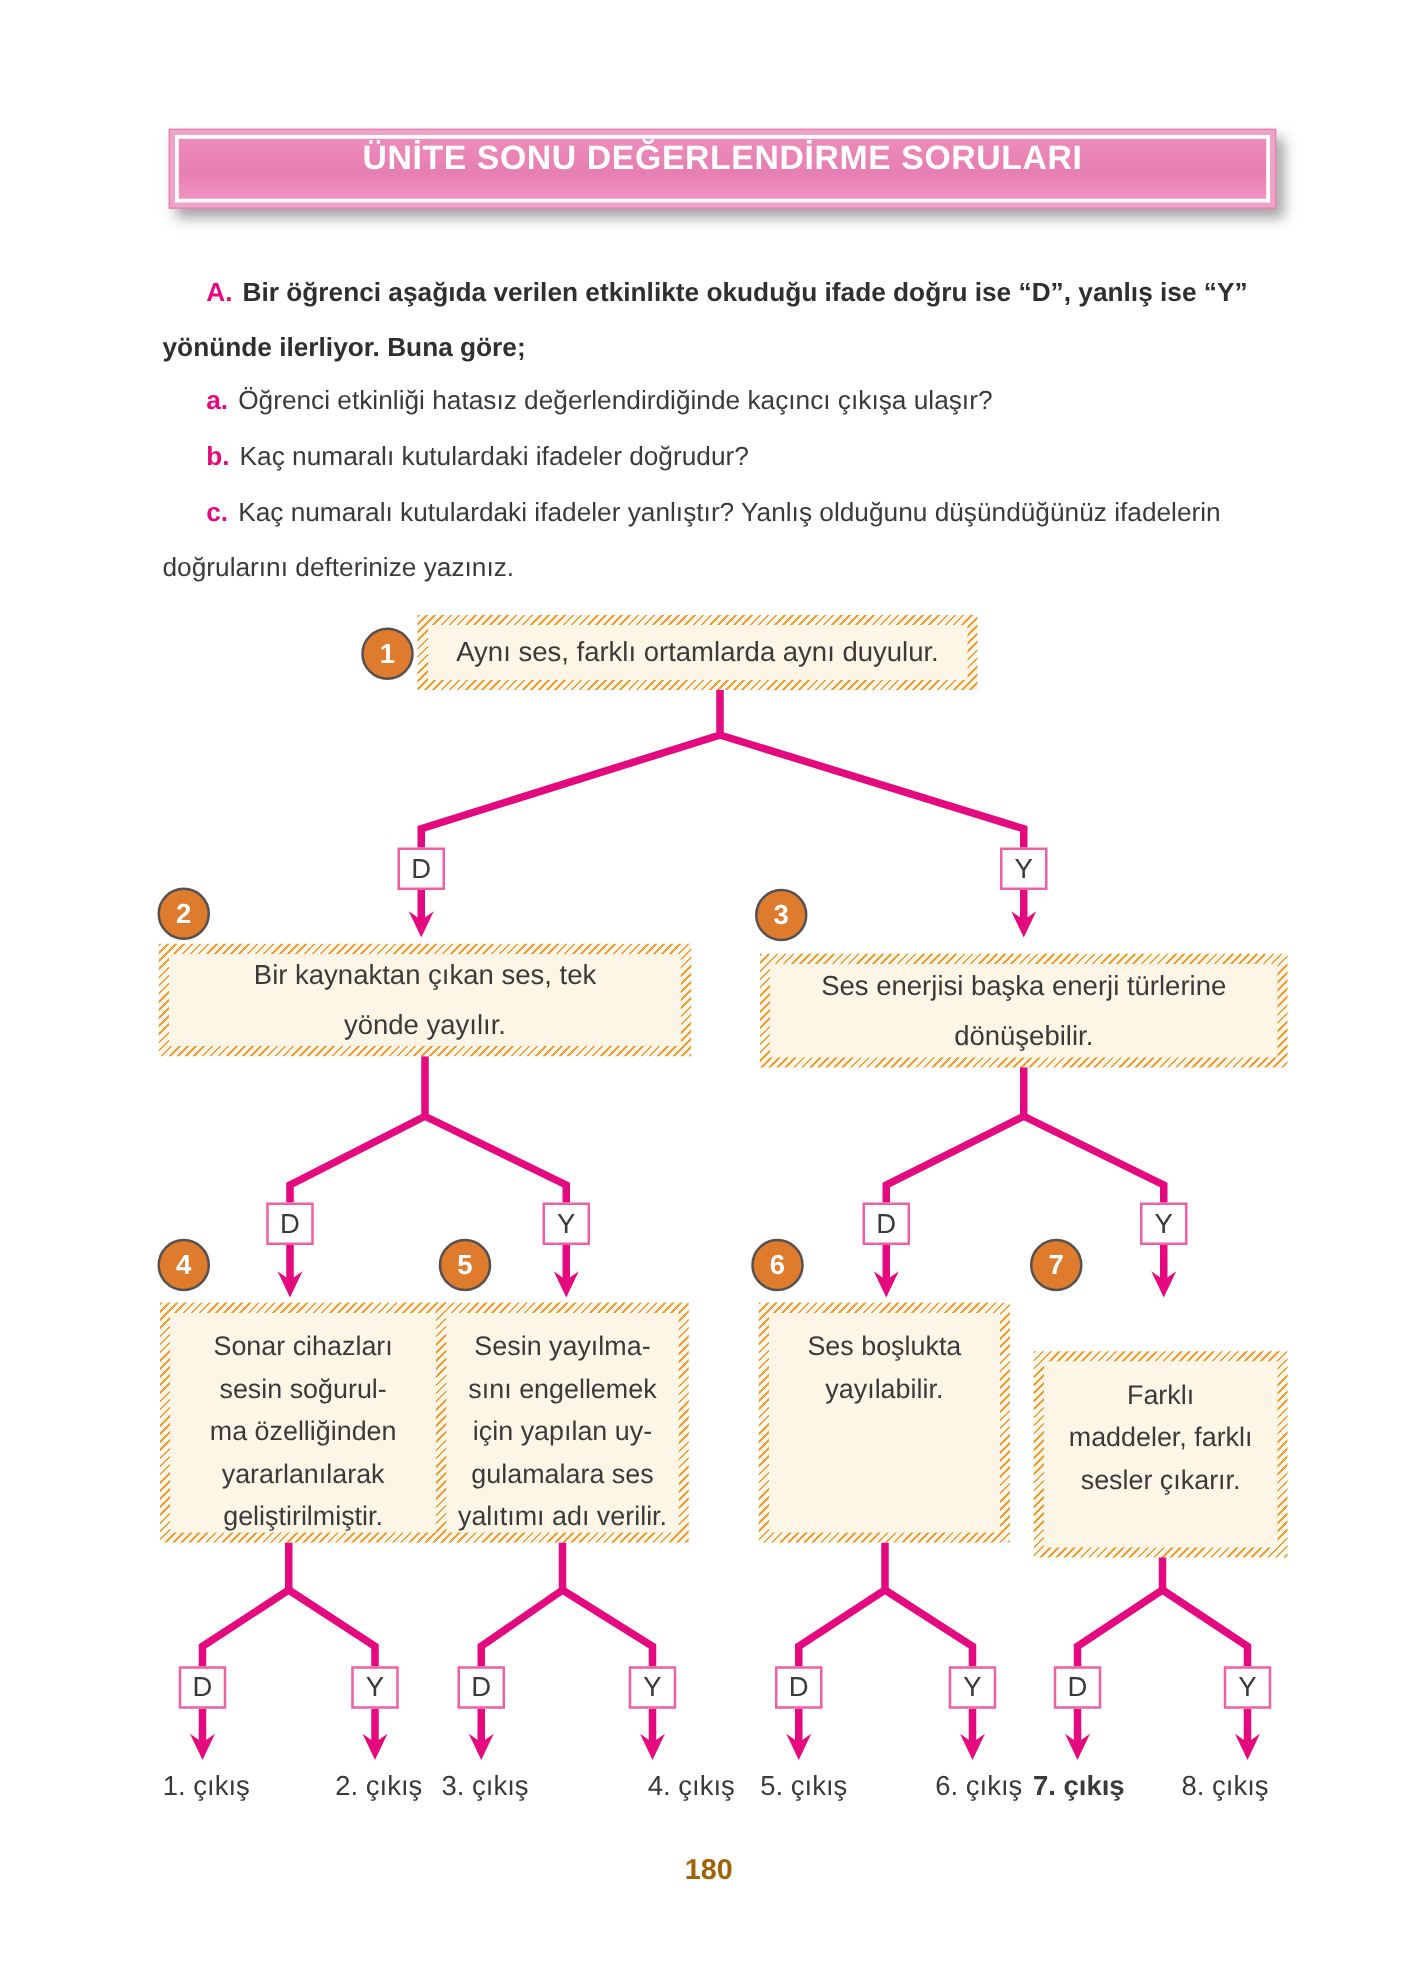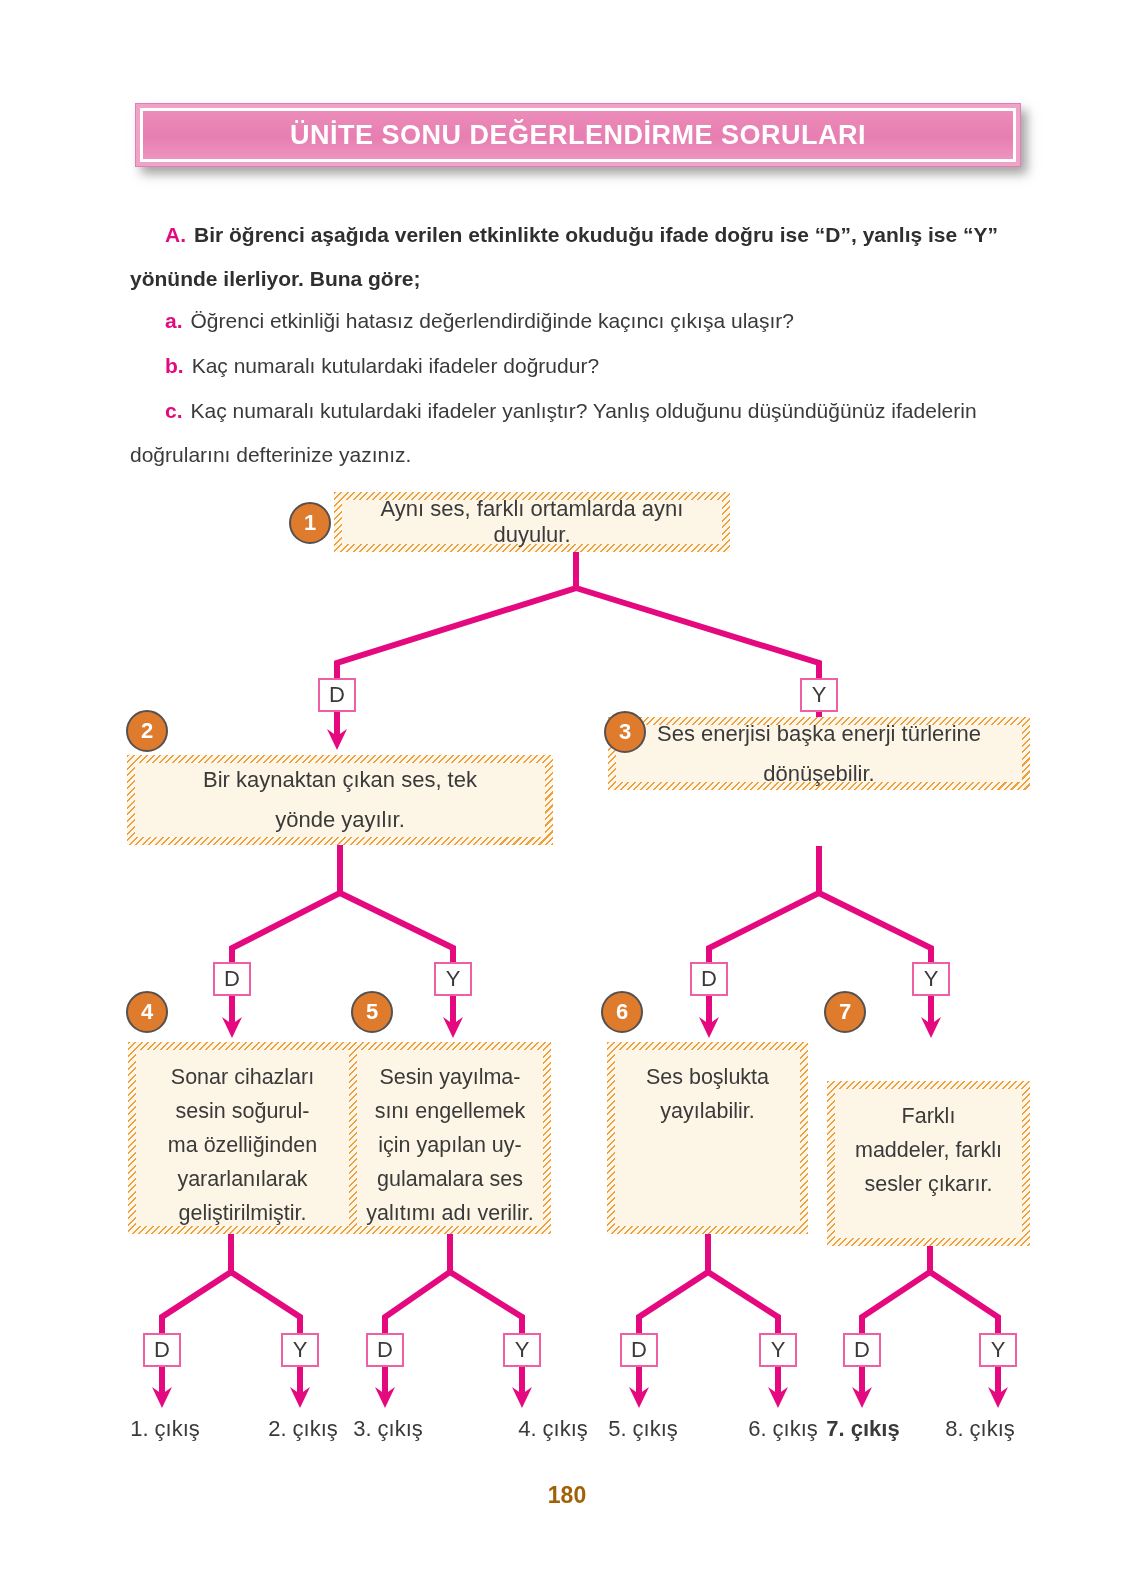--- a/index.html
+++ b/index.html
@@ -4,21 +4,21 @@
 <style>
   html,body{margin:0;padding:0;background:#ffffff;}
   .page{position:relative;width:1134px;height:1588px;background:#ffffff;overflow:hidden;
         font-family:"Liberation Sans",sans-serif;color:#3a3a3a;}
   
   .banner{position:absolute;left:135px;top:103px;width:884px;height:62px;
           background:#f0a3c8;border:1px solid #e27fb0;
           box-shadow:6px 7px 10px rgba(90,90,90,0.55);}
   .banner-frame{position:absolute;inset:4px;border:3px solid #ffffff;
           background:linear-gradient(180deg,#ec8cba 0%,#e77eb1 55%,#ee94c0 100%);
-          display:flex;align-items:center;justify-content:center;}
+          display:flex;align-items:flex-start;justify-content:center;}
   .banner-title{color:#ffffff;font-weight:bold;font-size:27px;letter-spacing:.5px;}
   
   .para{position:absolute;left:130px;width:884px;font-size:21px;line-height:44px;
         text-indent:35px;text-align:justify;}
   .para .ptext{white-space:pre-line;}
   .intro{top:192px;font-weight:bold;color:#2f2f2f;}
   .item-a{top:278px;}
   .item-b{top:323px;}
   .item-c{top:368px;}
   .plabel{color:#e5097f;font-weight:bold;padding-right:8px;}
@@ -106,28 +106,28 @@
       <polygon points="290,1387 300,1394 310,1387 300,1408"></polygon>
       <polygon points="375,1387 385,1394 395,1387 385,1408"></polygon>
       <polygon points="512,1387 522,1394 532,1387 522,1408"></polygon>
       <polygon points="629,1387 639,1394 649,1387 639,1408"></polygon>
       <polygon points="768,1387 778,1394 788,1387 778,1408"></polygon>
       <polygon points="852,1387 862,1394 872,1387 862,1408"></polygon>
       <polygon points="988,1387 998,1394 1008,1387 998,1408"></polygon>
     </g>
   </svg>
 
-  <div class="hbox one-line" style="left:334px;top:492px;width:396px;height:60px;">
+  <div class="hbox one-line" style="left:334px;top:492px;width:448px;height:60px;">
     <span class="btext">Aynı ses, farklı ortamlarda aynı duyulur.</span>
   </div>
   <div class="hbox two-line" style="left:127px;top:755px;width:426px;height:90px;">
     <span class="btext">Bir kaynaktan çıkan ses, tek
 yönde yayılır.</span>
   </div>
-  <div class="hbox two-line" style="left:608px;top:717px;width:422px;height:73px;text-align:center;">
+  <div class="hbox two-line" style="left:608px;top:763px;width:422px;height:91px;text-align:center;">
     <span class="btext">Ses enerjisi başka enerji türlerine
 dönüşebilir.</span>
   </div>
   <div class="hbox top-align" style="left:128px;top:1042px;width:229px;height:192px;">
     <span class="btext">Sonar cihazları
 sesin soğurul-
 ma özelliğinden
 yararlanılarak
 geliştirilmiştir.</span>
   </div>

